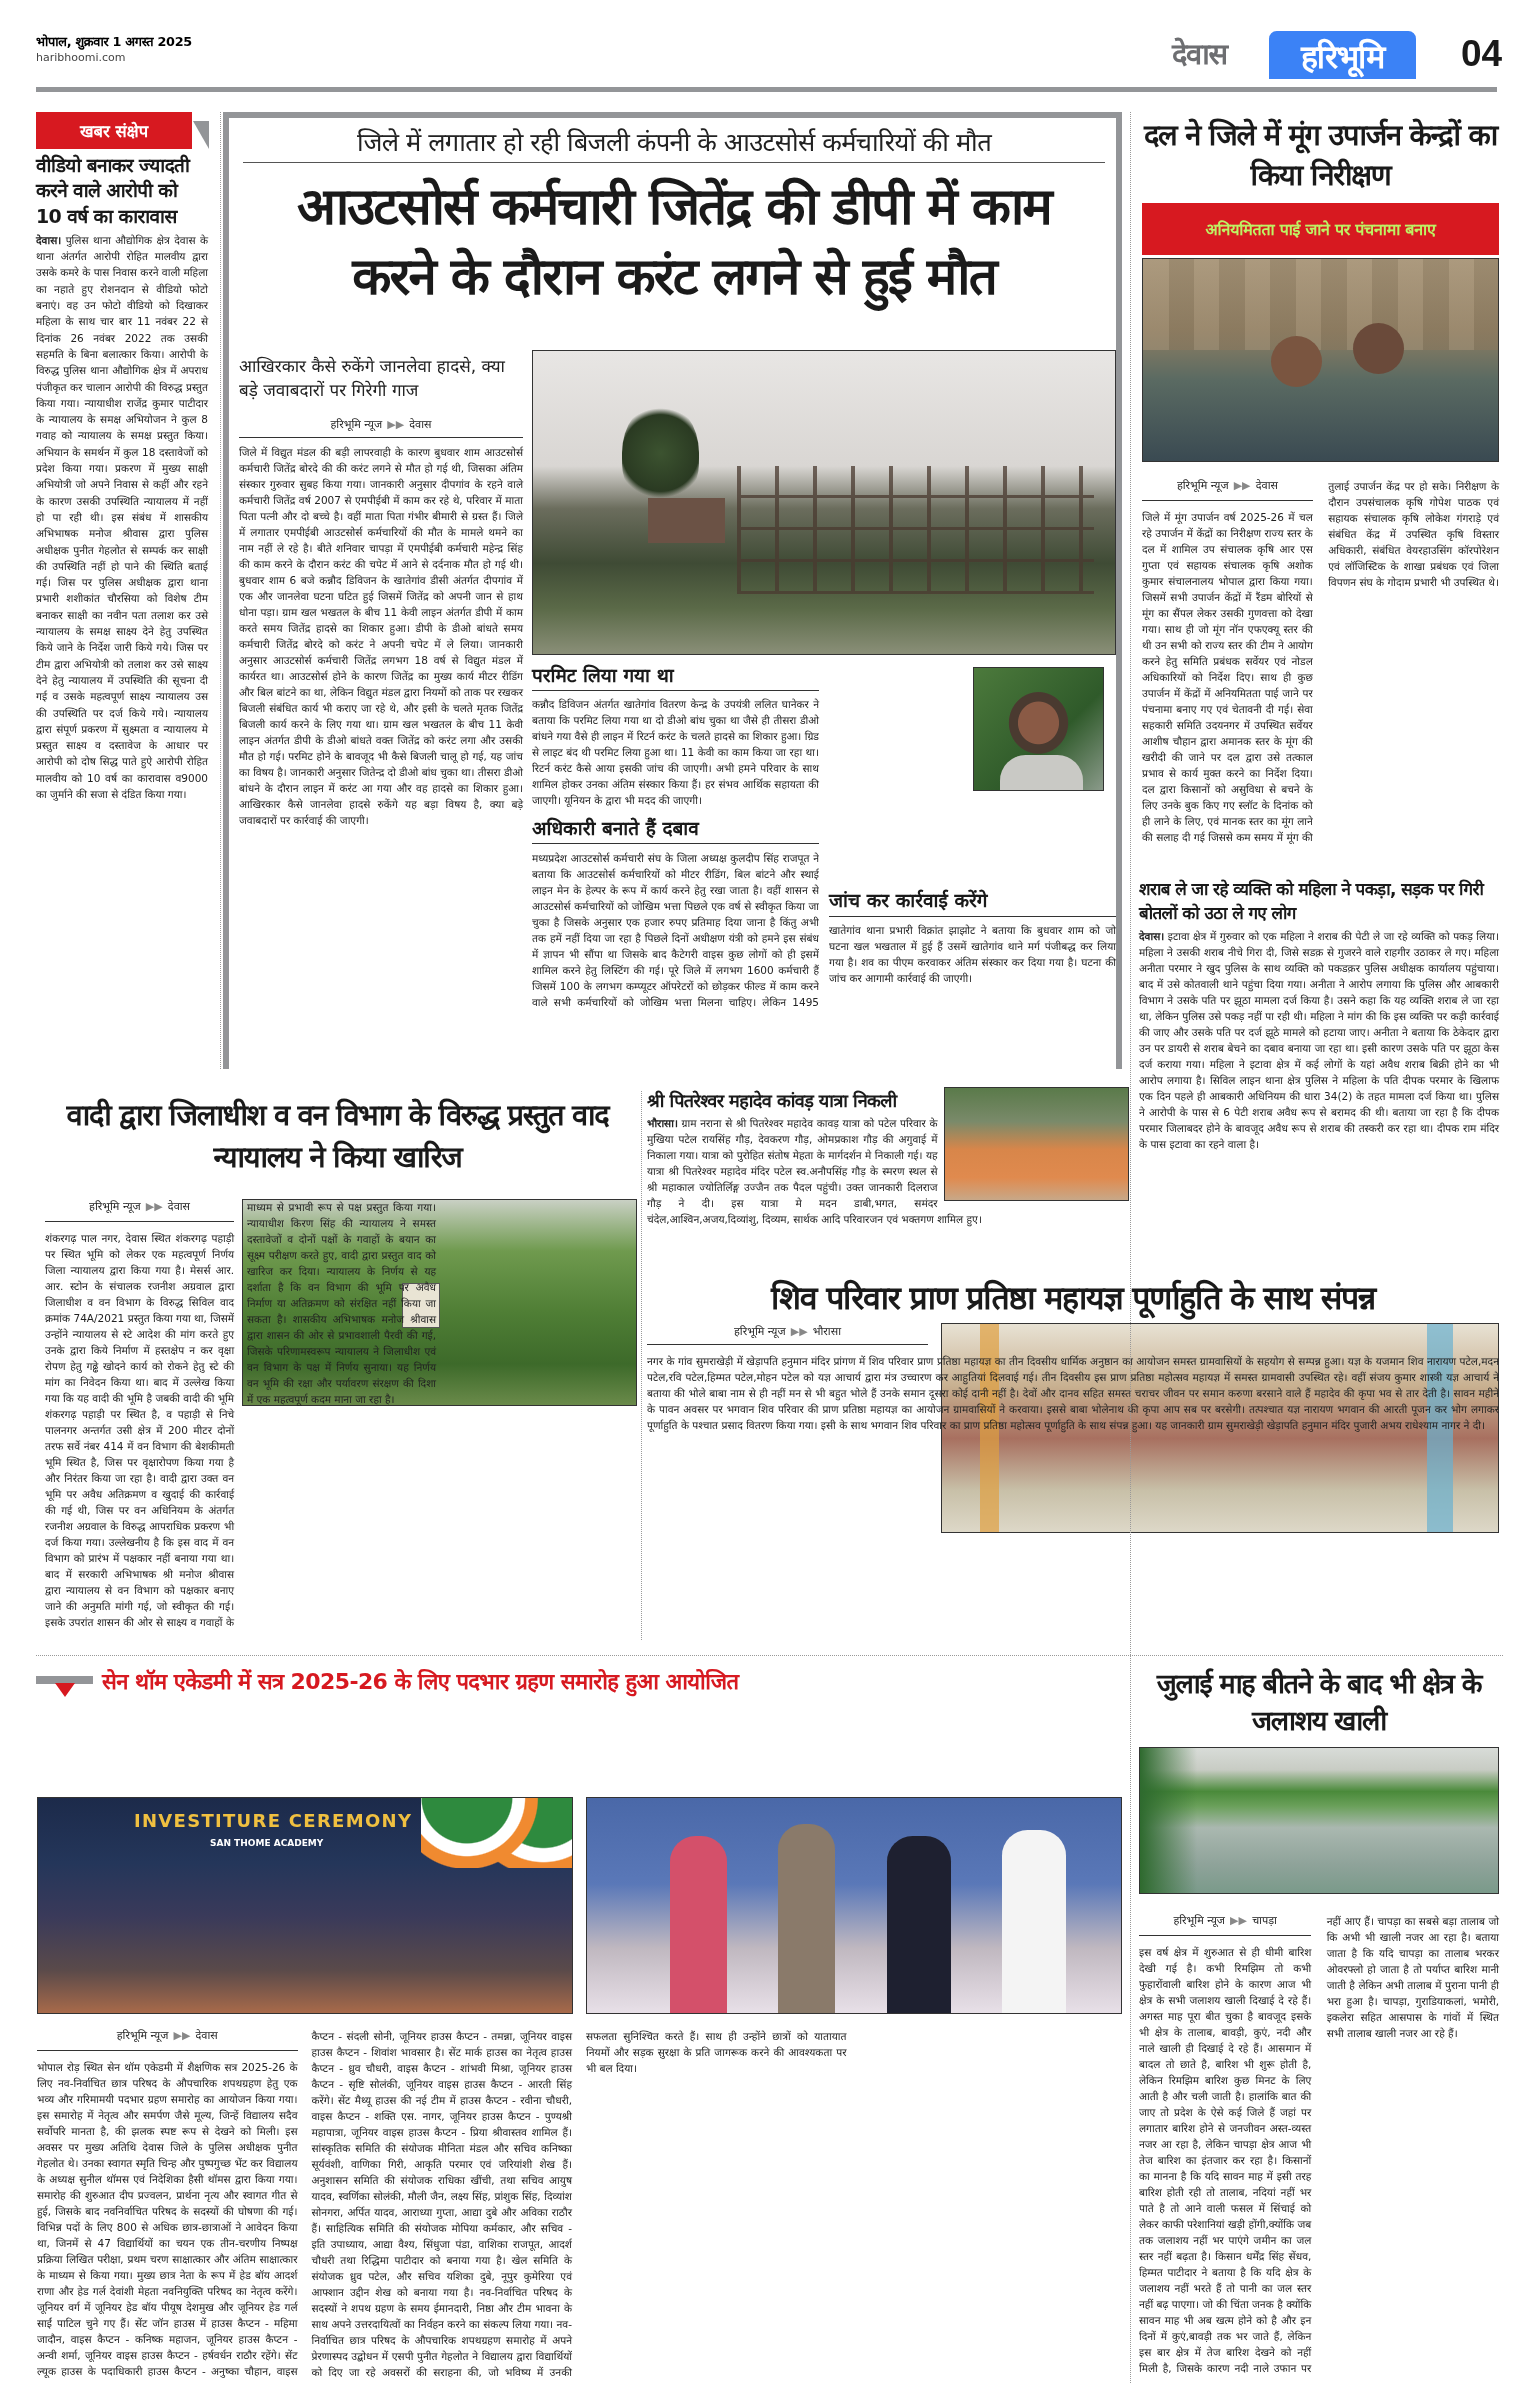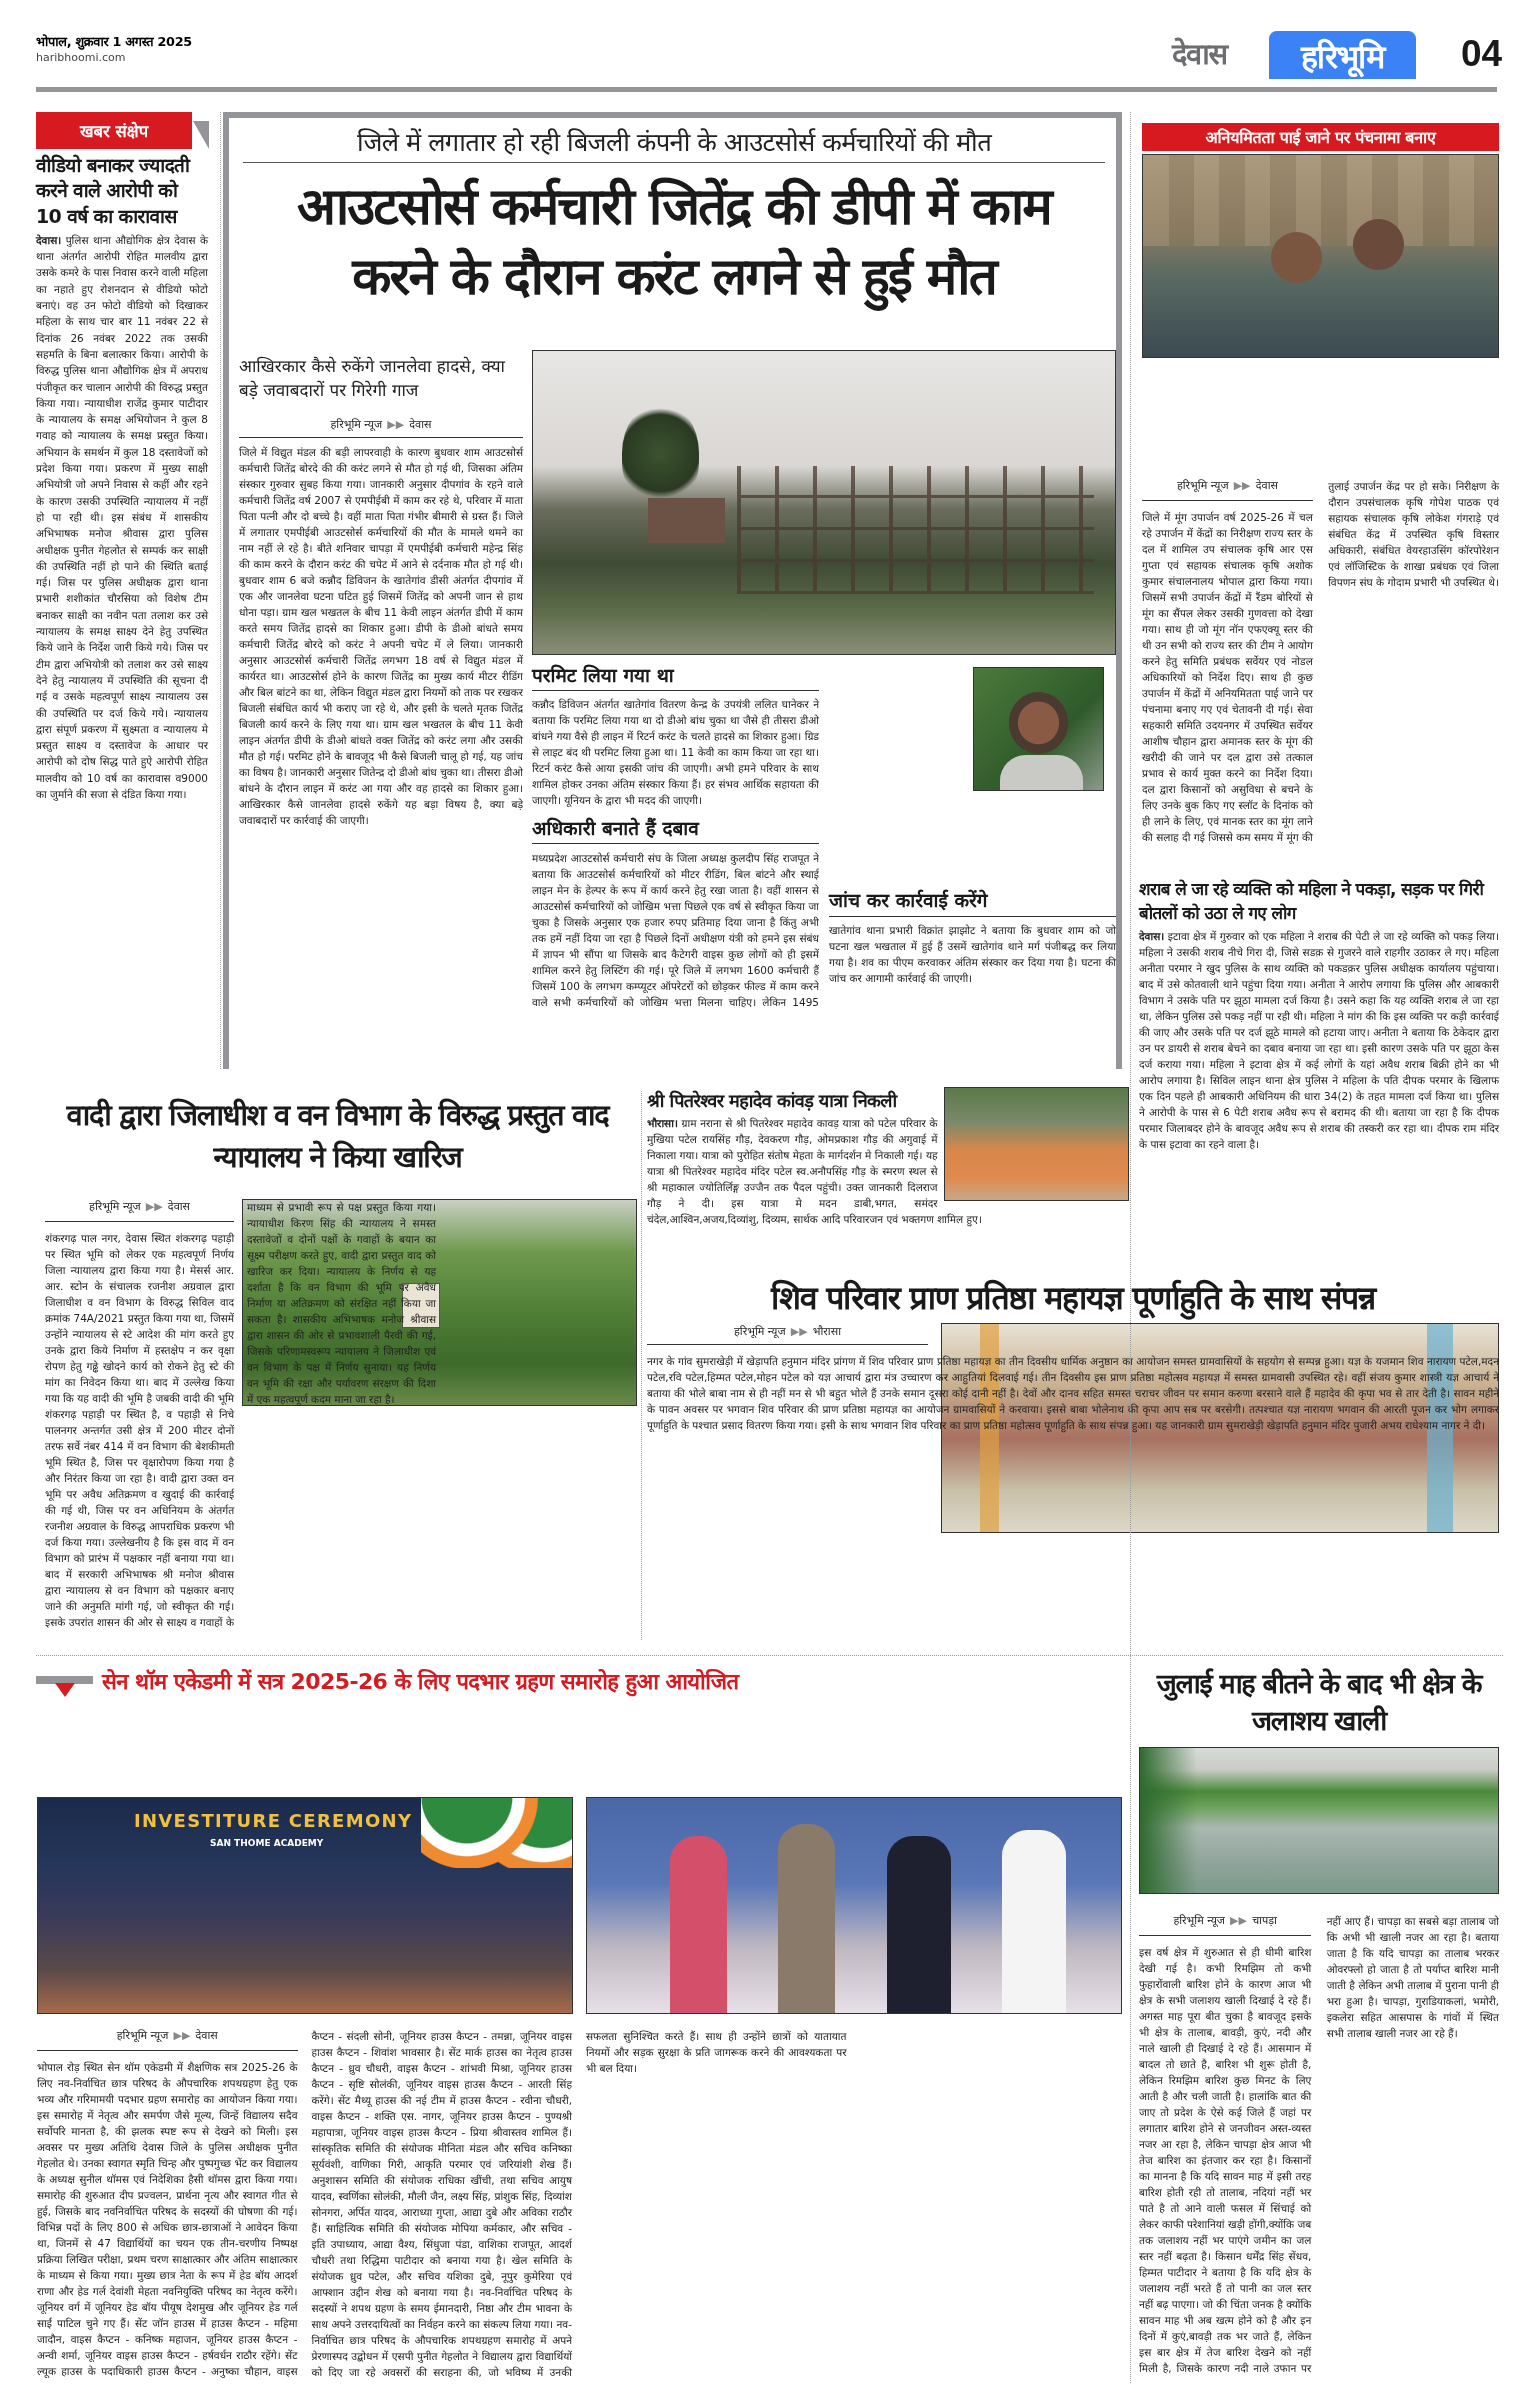--- a/index.html
+++ b/index.html
@@ -75,21 +75,22 @@
 <div class="abs photo" style="left:973px;top:667px;width:131px;height:124px;background:radial-gradient(ellipse at 50% 45%,#8a5a45 0 22%,#4a3a30 23% 32%,transparent 33%),linear-gradient(135deg,#4c7a3c,#2f5a2a 60%,#8a9a8a);">
   <div style="position:absolute;left:25.5px;bottom:0;width:83px;height:35px;background:#c9c9c5;border-radius:25.5px 25.5px 0 0;"></div>
 </div>
 
 <div class="abs" style="left:829px;top:804px;width:287px;">
   <div class="sub" style="margin-top:83px;">जांच कर कार्रवाई करेंगे</div>
   <p class="body-text" style="font-size:10.5px;line-height:16px;">खातेगांव थाना प्रभारी विक्रांत झाझोट ने बताया कि बुधवार शाम को जो घटना खल भखताल में हुई हैं उसमें खातेगांव थाने मर्ग पंजीबद्ध कर लिया गया है। शव का पीएम करवाकर अंतिम संस्कार कर दिया गया है। घटना की जांच कर आगामी कार्रवाई की जाएगी।</p>
 </div>
 
 <div class="abs" style="left:1142px;top:115px;width:357px;">
-  <div style="margin-top:7.7px;background:#d71920;color:#ffffff;text-align:center;font-family:'DejaVu Sans',sans-serif;font-weight:bold;font-size:16px;padding:3px 0;letter-spacing:-0.3px;">अनियमितता पाई जाने पर पंचनामा बनाए</div>
+  <h2 class="hd" style="font-size:29px;line-height:40px;text-align:center;letter-spacing:-1.3px;">दल ने जिले में मूंग उपार्जन केन्द्रों का किया निरीक्षण</h2>
+  <div style="margin-top:7.7px;background:#d71920;color:#bef264;text-align:center;font-family:'DejaVu Sans',sans-serif;font-weight:bold;font-size:16px;padding:15px 0;letter-spacing:-0.3px;">अनियमितता पाई जाने पर पंचनामा बनाए</div>
   <div class="photo" style="margin-top:3.8px;height:204px;background:linear-gradient(180deg,#b8a78a 0%,#8e7e62 35%,#5a6a62 60%,#3a4a52 100%);position:relative;">
     <div style="position:absolute;left:0;top:0;width:100%;height:45%;background:repeating-linear-gradient(90deg,#a49176 0 25.5px,#8a785e 25.5px 51px);opacity:.6;"></div>
     <div style="position:absolute;left:128px;top:77px;width:51px;height:51px;border-radius:50%;background:#7a5540;"></div>
     <div style="position:absolute;left:210px;top:64px;width:51px;height:51px;border-radius:50%;background:#6a4a3a;"></div>
   </div>
 </div>
 <div class="abs" style="left:1142px;top:478px;width:357px;">
   <div class="cols2 body-text" style="font-size:10.5px;line-height:16px;column-gap:15.3px;height:376px;column-fill:auto;">
     <div class="byline" style="margin-bottom:7.7px;">
       <span>हरिभूमि न्यूज</span><span class="arr">▶▶</span><span>देवास</span>

